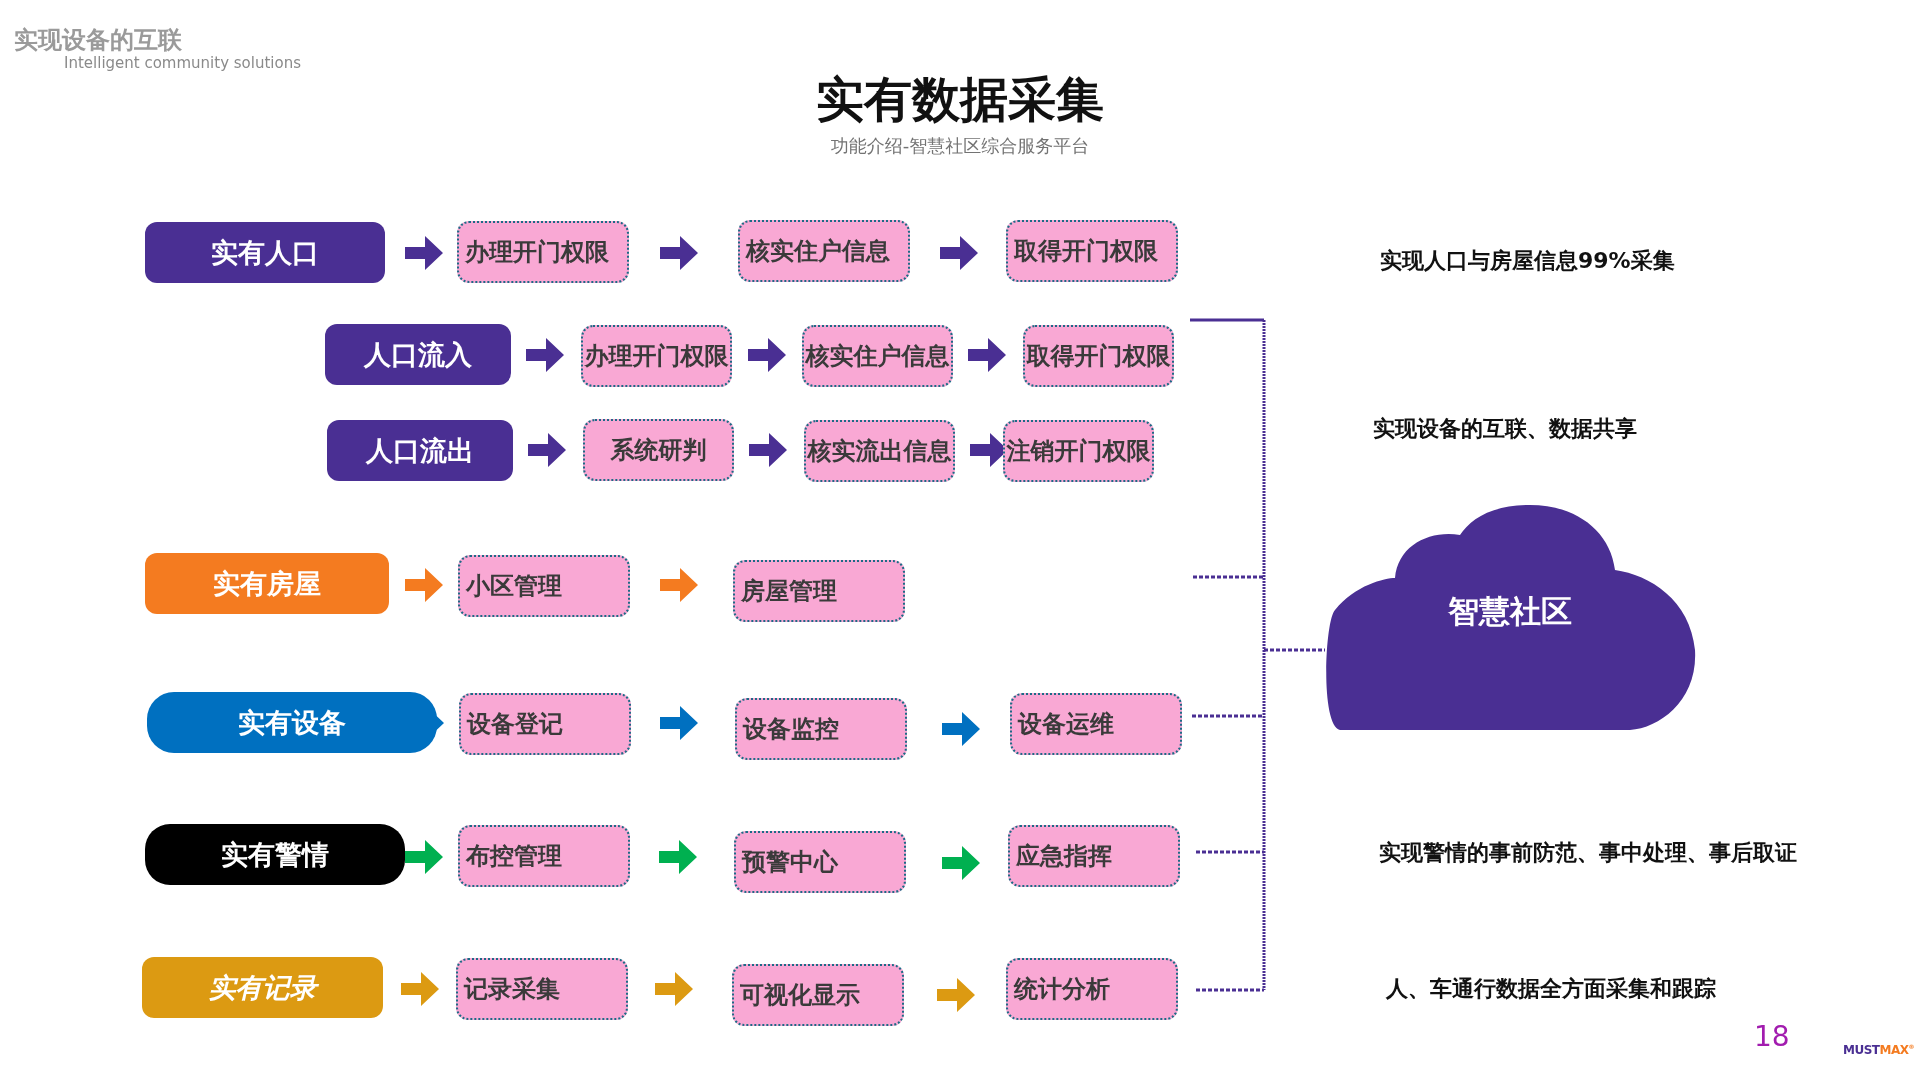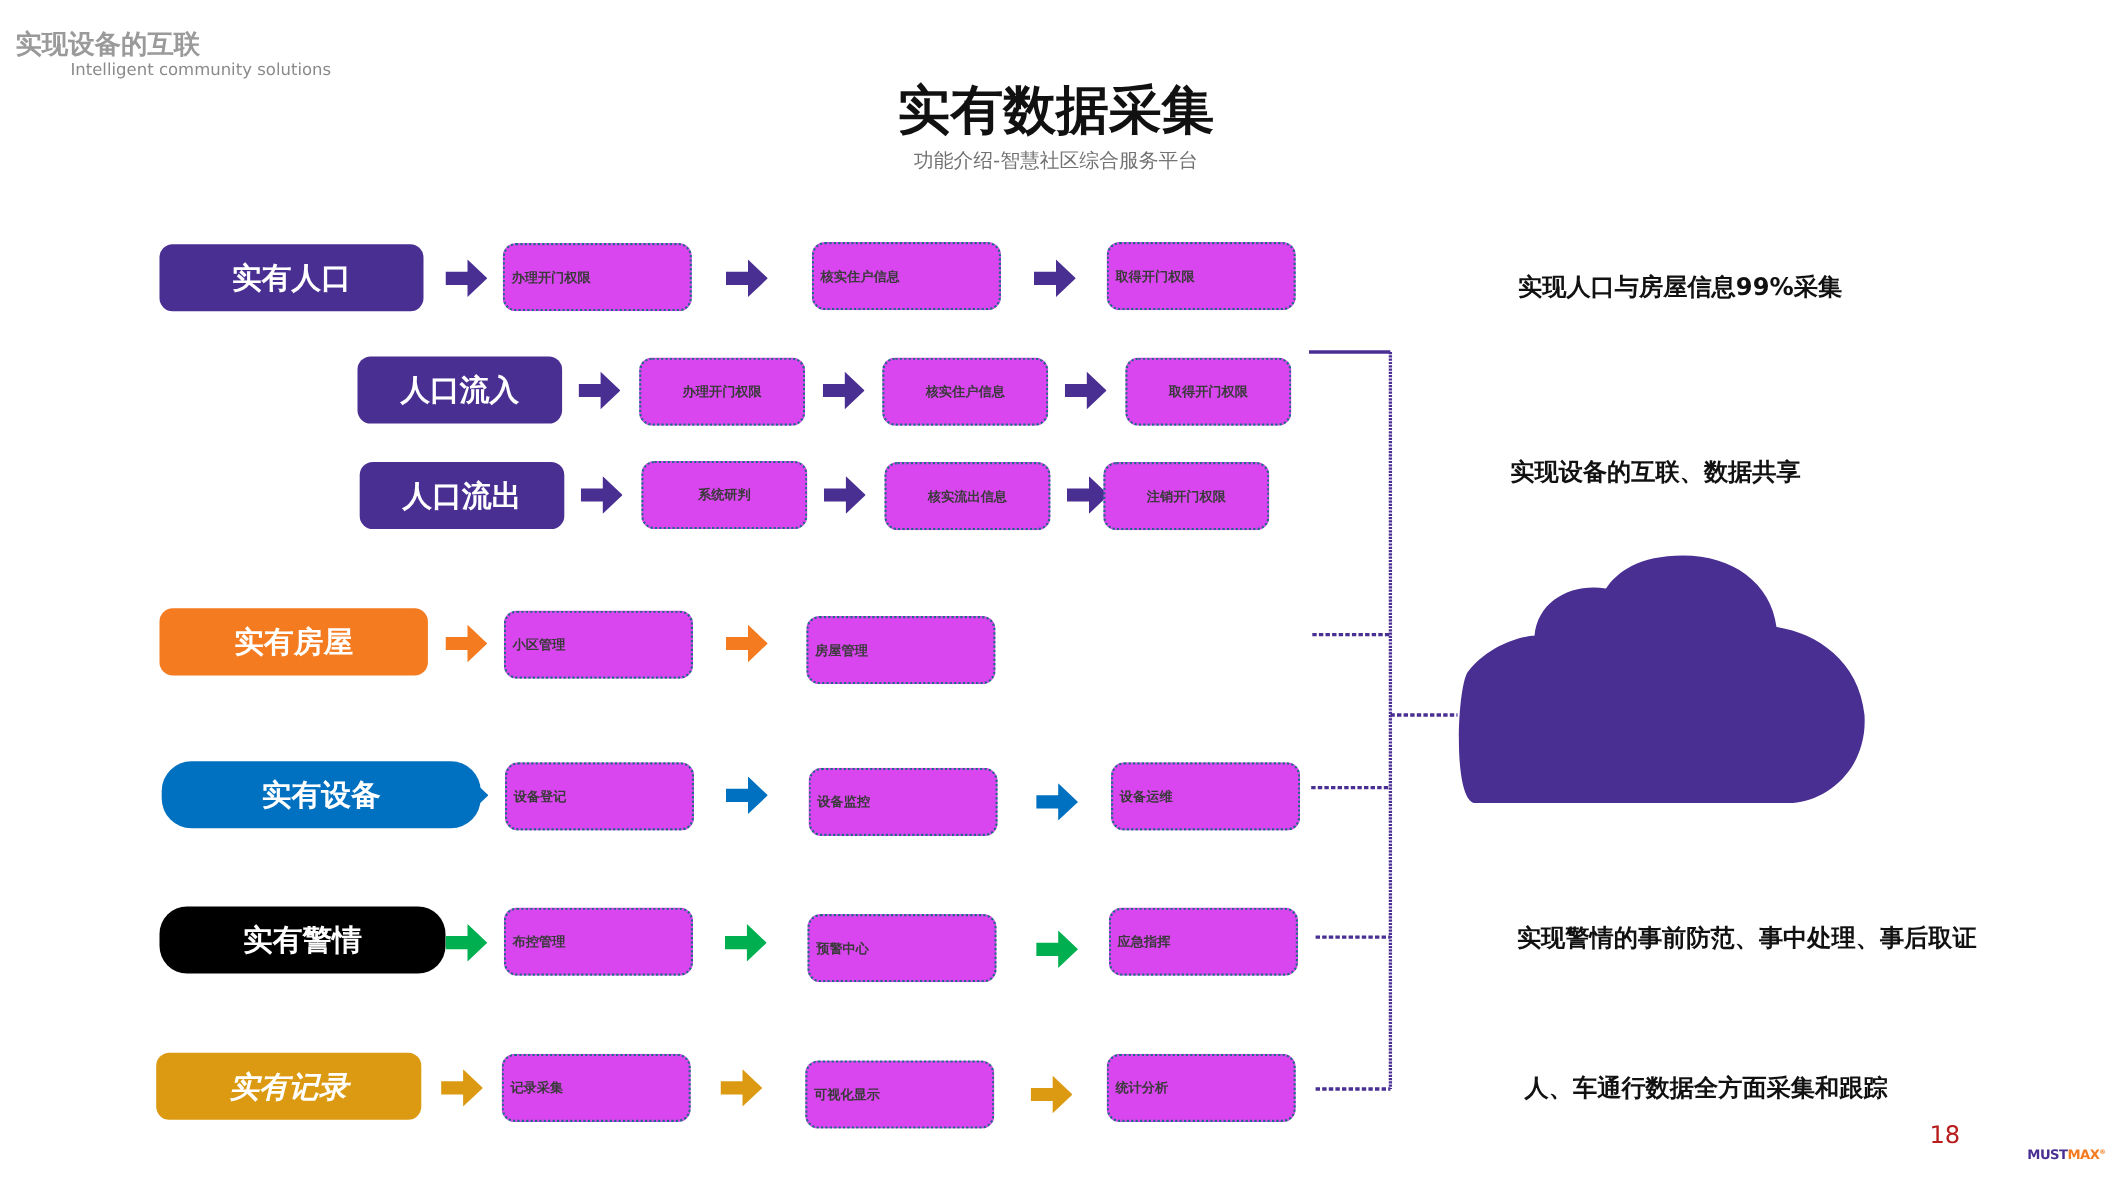--- a/index.html
+++ b/index.html
@@ -3,25 +3,25 @@
 <meta charset="utf-8">
 <style>
   html,body{margin:0;padding:0;background:#fff;}
   body{width:1920px;height:1079px;position:relative;overflow:hidden;font-family:"DejaVu Sans","Liberation Sans",sans-serif;}
   .abs{position:absolute;}
   .brand-cn{left:14px;top:24px;font-size:24px;font-weight:bold;color:#9a9a9a;}
   .brand-en{left:20px;top:54px;font-size:15px;color:#8a8a8a;margin-left:44px;}
   .title{left:0;width:1920px;top:68px;text-align:center;font-size:48px;font-weight:bold;color:#111;}
   .subtitle{left:0;width:1920px;top:134px;text-align:center;font-size:18px;color:#737373;}
   .cat{position:absolute;border-radius:12px;color:#fff;font-weight:bold;font-size:27px;display:flex;align-items:center;justify-content:center;box-sizing:border-box;}
-  .step{position:absolute;border:2px dotted #1d6a86;border-radius:12px;box-sizing:border-box;font-size:12px;font-weight:bold;color:#3a3a3a;display:flex;align-items:center;padding-left:6px;background:#d946ef;}
+  .step{position:absolute;border:2px dotted #1d6a86;border-radius:12px;box-sizing:border-box;font-size:24px;font-weight:bold;color:#3a3a3a;display:flex;align-items:center;padding-left:6px;background:#f9a8d4;}
   .step.center{justify-content:center;padding-left:0;}
   .arrow{position:absolute;width:38px;height:34px;}
   .note{position:absolute;font-size:22px;font-weight:bold;color:#111;white-space:nowrap;}
-  .page-num{left:1754px;top:1020px;font-size:22px;color:#b91c1c;}
+  .page-num{left:1754px;top:1020px;font-size:28px;color:#a21caf;}
   .logo{left:1843px;top:1043px;font-size:12px;font-weight:bold;letter-spacing:-0.5px;}
   svg.lines{position:absolute;left:0;top:0;}
 </style>
 </head>
 <body>
 
 <div class="abs brand-cn">实现设备的互联</div>
 <div class="abs brand-en">Intelligent community solutions</div>
 <div class="abs title">实有数据采集</div>
 <div class="abs subtitle">功能介绍-智慧社区综合服务平台</div>
@@ -33,20 +33,21 @@
     <line x1="1193" y1="577" x2="1264" y2="577" stroke-dasharray="4 2"></line>
     <line x1="1192" y1="716" x2="1264" y2="716" stroke-dasharray="4 2"></line>
     <line x1="1196" y1="852" x2="1264" y2="852" stroke-dasharray="4 2"></line>
     <line x1="1196" y1="990" x2="1264" y2="990" stroke-dasharray="4 2"></line>
     <line x1="1264" y1="650" x2="1325" y2="650" stroke-dasharray="4 2"></line>
   </g>
   <path fill="#4a2f93" d="M1340 730 C1320 725 1325 620 1335 610 C1355 585 1385 578 1395 578 C1398 545 1430 530 1460 535 C1470 520 1490 505 1530 505 C1575 505 1610 530 1615 570 C1650 575 1690 600 1695 650 C1698 700 1660 728 1630 730 Z"></path>
 </svg>
 
 <div class="abs" style="left:1360px;top:592px;width:300px;text-align:center;color:#fff;font-weight:bold;font-size:31px;line-height:39px;">
+  <div>智慧社区</div>
 </div>
 
 <div id="diagram">
     <div class="cat" style="left: 145px; top: 222px; width: 240px; height: 61px; background: rgb(74, 47, 147);">实有人口</div>
     <div class="arrow" style="left: 405px; top: 236px;"><svg width="38" height="34" viewBox="0 0 38 34">
         <path d="M0 11 H20 V0 L38 17 L20 34 V23 H0 Z" fill="#4a2f93"></path>
       </svg></div>
     <div class="arrow" style="left: 660px; top: 236px;"><svg width="38" height="34" viewBox="0 0 38 34">
         <path d="M0 11 H20 V0 L38 17 L20 34 V23 H0 Z" fill="#4a2f93"></path>
       </svg></div>

